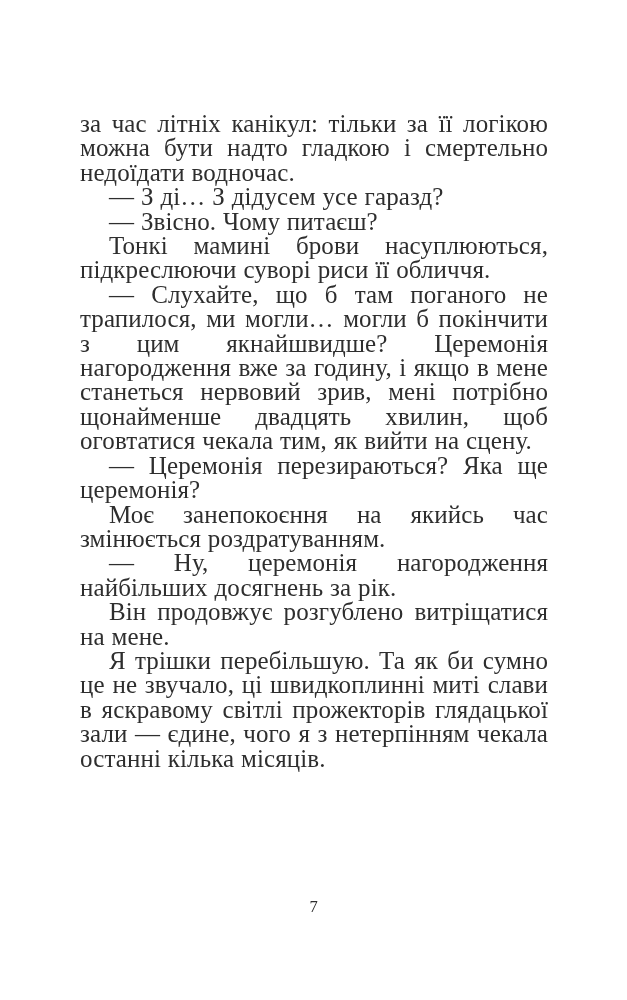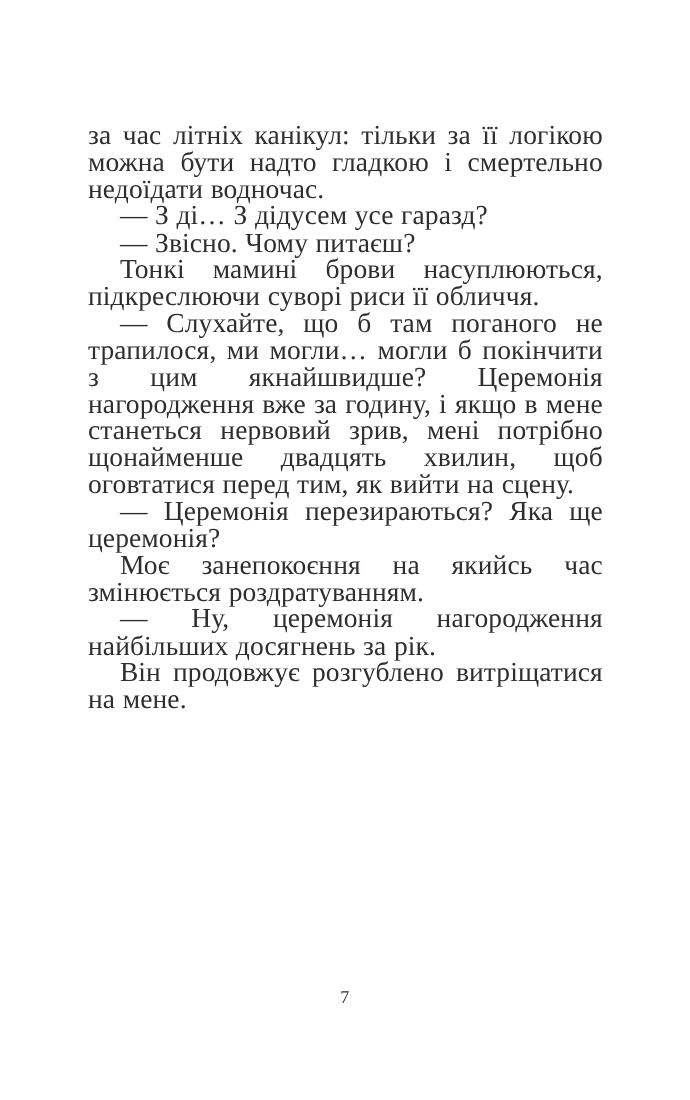--- a/index.html
+++ b/index.html
@@ -49,20 +49,21 @@
 </style>
 </head>
 <body>
 
 <div class="page">
   <div class="text-block">
       <p class="para" lang="uk">за час літніх канікул: тільки за її логікою можна бути надто гладкою і смертельно недоїдати водночас.</p>
       <p class="para indent" lang="uk">— З ді… З дідусем усе гаразд?</p>
       <p class="para indent" lang="uk">— Звісно. Чому питаєш?</p>
       <p class="para indent" lang="uk">Тонкі мамині брови насуплюються, підкреслюючи суворі риси її обличчя.</p>
-      <p class="para indent" lang="uk">— Слухайте, що б там поганого не трапилося, ми могли… могли б покінчити з цим якнайшвидше? Церемонія нагородження вже за годину, і якщо в мене станеться нервовий зрив, мені потрібно щонайменше двадцять хвилин, щоб оговтатися перед тим, як вийти на сцену.</p>
+      <p class="para indent" lang="uk">— Слухайте, що б там поганого не трапилося, ми могли… могли б покінчити з цим якнайшвидше? Церемонія нагородження вже за годину, і якщо в мене станеться нервовий зрив, мені потрібно щонайменше двадцять хвилин, щоб оговтатися чекала тим, як вийти на сцену.</p>
       <p class="para indent" lang="uk">— Церемонія перезираються? Яка ще церемонія?</p>
       <p class="para indent" lang="uk">Моє занепокоєння на якийсь час змінюється роздратуванням.</p>
       <p class="para indent" lang="uk">— Ну, церемонія нагородження найбільших досягнень за рік.</p>
       <p class="para indent" lang="uk">Він продовжує розгублено витріщатися на мене.</p>
+      <p class="para indent" lang="uk">Я трішки перебільшую. Та як би сумно це не звучало, ці швидкоплинні миті слави в яскравому світлі прожекторів глядацької зали — єдине, чого я з нетерпінням чекала останні кілька місяців.</p>
     </div>
   <div class="page-number">7</div>
 </div>
 
 </body></html>

